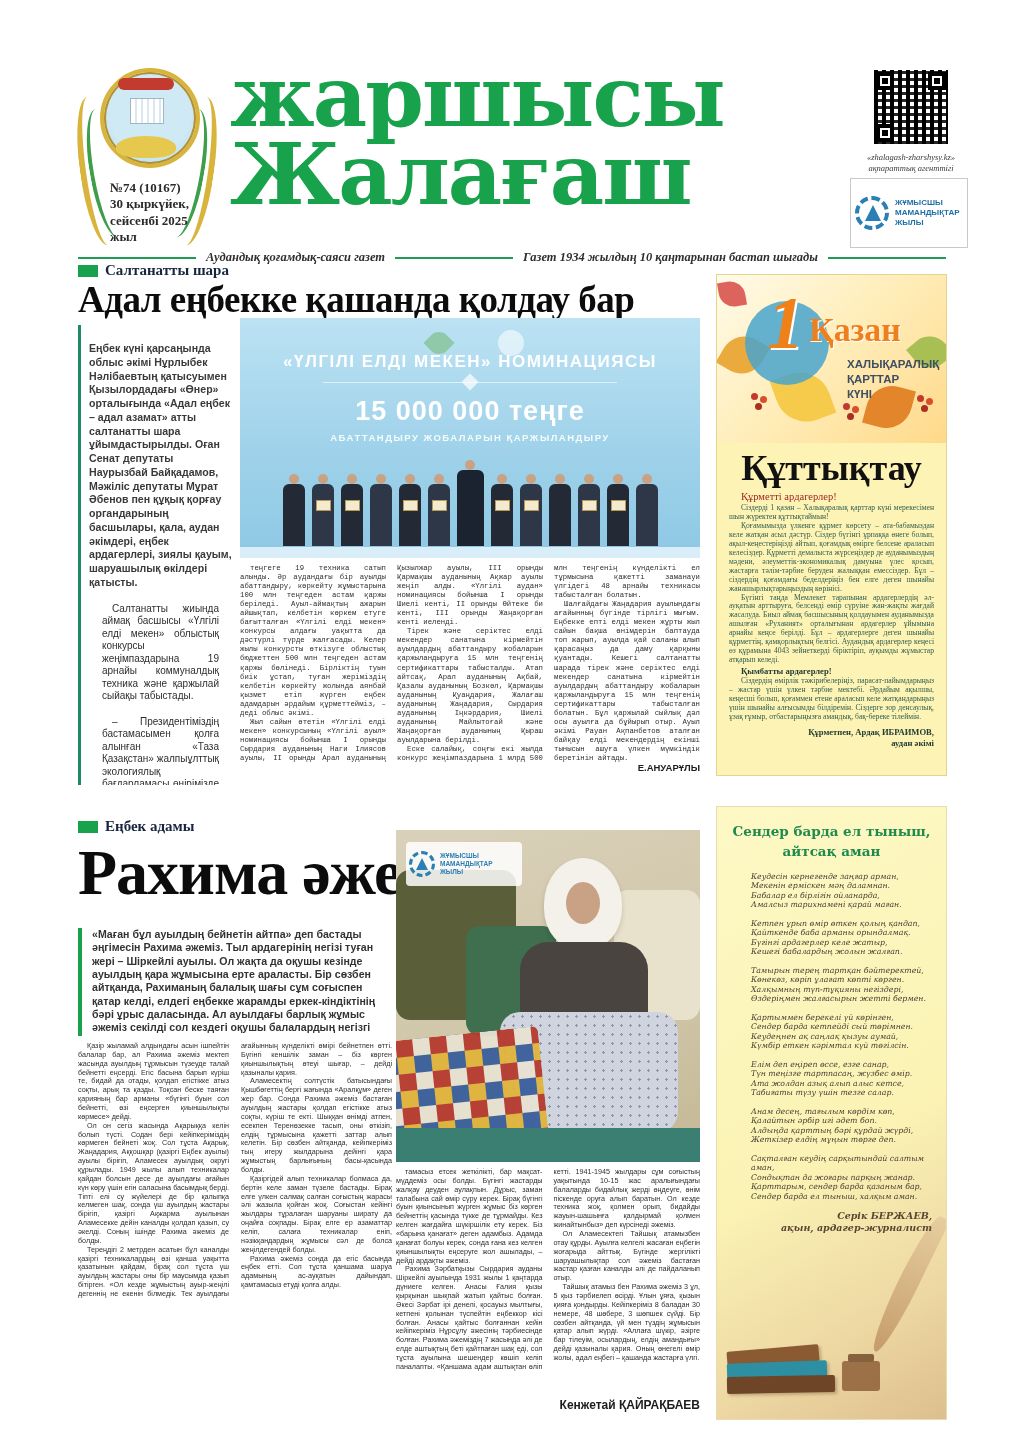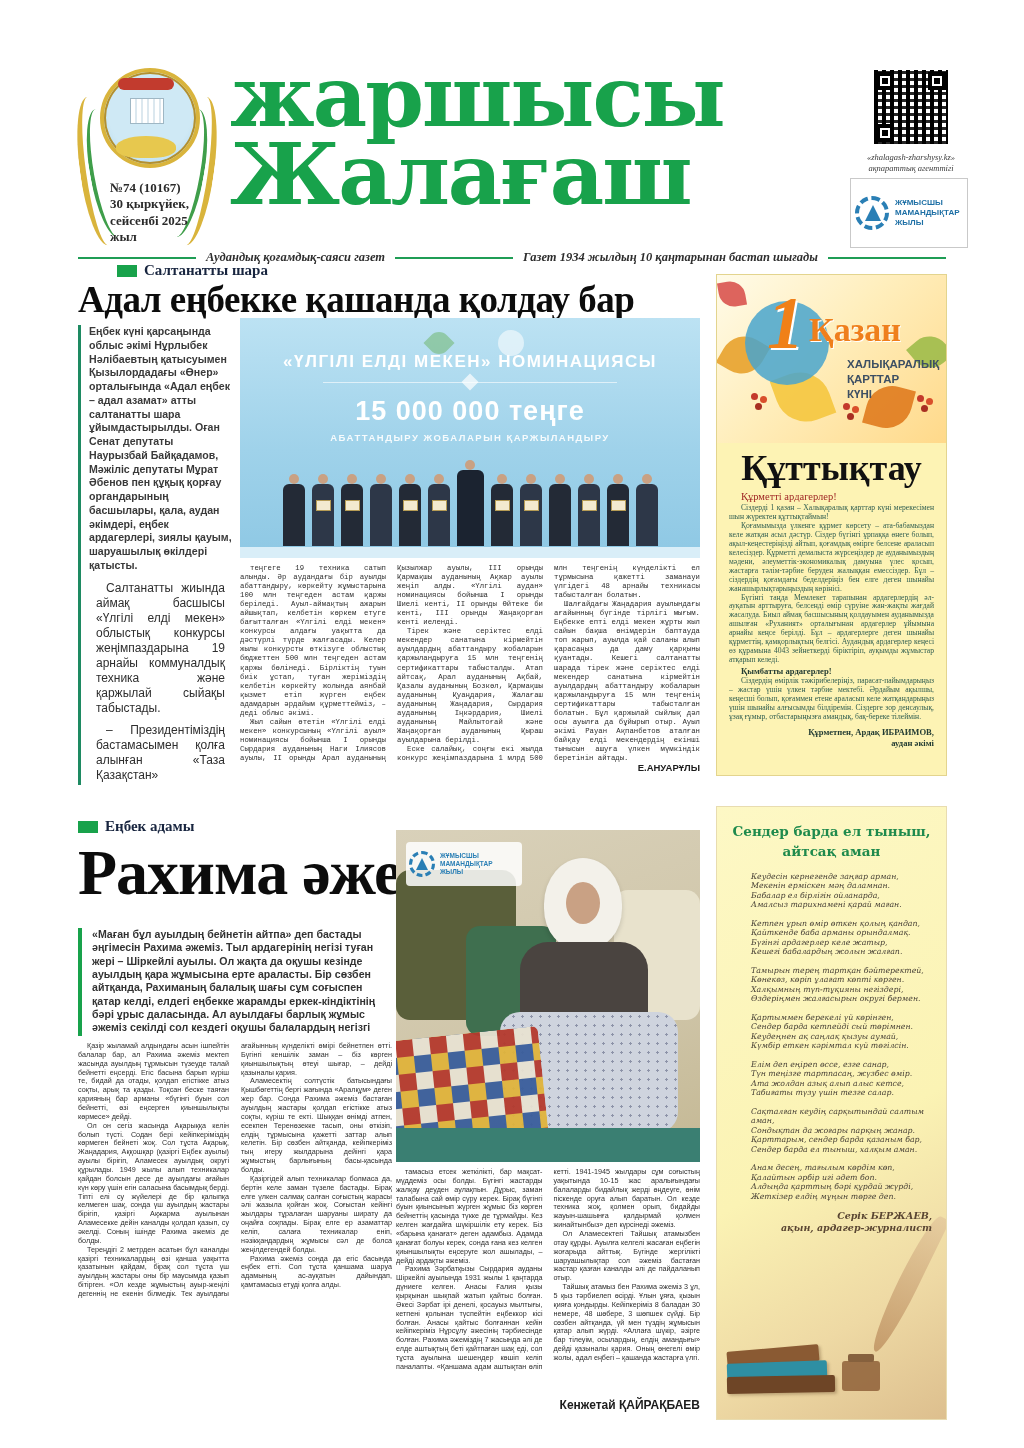--- a/index.html
+++ b/index.html
@@ -35,22 +35,22 @@
 
   
   .sec{display:flex;align-items:center;gap:7px;}
   .sec .sq{width:20px;height:12px;background:#18a24b;}
   .sec .lb{font-family:"Liberation Serif",serif;font-weight:bold;font-size:15px;color:#18253f;}
   .hl1{left:78px;top:278px;font-family:"Liberation Serif",serif;font-weight:900;font-size:37px;letter-spacing:-.5px;color:#0c0c0c;}
   .hl2{left:78px;top:836px;font-family:"Liberation Serif",serif;font-weight:900;font-size:64px;letter-spacing:-1px;color:#0c0c0c;}
 
   
   .a1-intro{left:78px;top:325px;width:154px;height:460px;border-left:3px solid #1e8a62;padding-left:8px;box-sizing:border-box;overflow:hidden;}
-  .a1-intro .lead-p{font-weight:bold;font-size:10.6px;line-height:1.3;color:#3a3a3a;text-align:left;margin:0 0 8px;}
-  .smallp p{margin:7px;text-indent:10px;text-align:justify;font-size:12px;line-height:1.25;color:#2e2e2e;}
+  .a1-intro .lead-p{font-weight:bold;font-size:10.6px;line-height:1.3;color:#3a3a3a;text-align:left;margin:17px 0 8px;}
+  .smallp p{margin:13px;text-indent:10px;text-align:justify;font-size:10px;line-height:1.25;color:#2e2e2e;}
   .photo1{left:240px;top:318px;width:460px;height:240px;background:linear-gradient(180deg,#bce2f3 0%,#9fd2ea 55%,#8ec8e4 100%);overflow:hidden;}
   .photo1 .logo-dot{position:absolute;top:12px;width:26px;height:26px;border-radius:50%;background:rgba(255,255,255,.55);}
   .photo1 .seedling{position:absolute;top:14px;left:188px;width:22px;height:22px;border-radius:50% 0;background:#7fbf8a;opacity:.7;transform:rotate(45deg);}
   .p1-title{position:absolute;top:34px;width:100%;text-align:center;color:#fff;font-weight:bold;font-size:17px;letter-spacing:1.5px;}
   .p1-div{position:absolute;top:64px;left:18%;width:64%;border-top:1px solid rgba(255,255,255,.6);}
   .p1-diamond{position:absolute;top:58px;left:50%;width:12px;height:12px;margin-left:-6px;background:rgba(255,255,255,.7);transform:rotate(45deg);}
   .p1-amount{position:absolute;top:78px;width:100%;text-align:center;color:#fff;font-weight:bold;font-size:27px;letter-spacing:1px;}
   .p1-sub{position:absolute;top:114px;width:100%;text-align:center;color:rgba(255,255,255,.9);font-weight:bold;font-size:9.5px;letter-spacing:1.5px;}
   .people{position:absolute;bottom:12px;left:0;width:100%;display:flex;justify-content:center;align-items:flex-end;gap:7px;}
   .person{width:22px;height:72px;position:relative;}
@@ -170,21 +170,21 @@
 </div>
 
 <div class="abs sep-row">
   <div class="rule"></div>
   <div class="st">Аудандық қоғамдық-саяси газет</div>
   <div class="rule"></div>
   <div class="st">Газет 1934 жылдың 10 қаңтарынан бастап шығады</div>
   <div class="rule"></div>
 </div>
 
-<div class="abs sec" style="left:78px;top:262px;margin-left:39px;">
+<div class="abs sec" style="left:78px;top:262px;">
   <span class="sq"></span>
   <span class="lb">Салтанатты шара</span>
 </div>
 <div class="abs hl1">Адал еңбекке қашанда қолдау бар</div>
 
 <div class="abs a1-intro">
   <p class="lead-p">Еңбек күні қарсаңында облыс әкімі Нұрлыбек Нәлібаевтың қатысуымен Қызылордадағы «Өнер» орталығында «Адал еңбек – адал азамат» атты салтанатты шара ұйымдастырылды. Оған Сенат депутаты Наурызбай Байқадамов, Мәжіліс депутаты Мұрат Әбенов пен құқық қорғау органдарының басшылары, қала, аудан әкімдері, еңбек ардагерлері, зиялы қауым, шаруашылық өкілдері қатысты.</p>
   <div class="smallp">
       <p>Салтанатты жиында аймақ басшысы «Үлгілі елді мекен» облыстық конкурсы жеңімпаздарына 19 арнайы коммуналдық техника және қаржылай сыйақы табыстады.</p>
       <p>– Президентіміздің бастамасымен қолға алынған «Таза Қазақстан» жалпыұлттық экологиялық бағдарламасы өңірімізде қарқынды жүзеге асуда. Қаламыздағы, аудан орталықтарындағы, ауылдардағы парктер, скверлер мен аллеяларды, көпқабатты тұрғын үйлердің аулаларын абаттандырудамыз. Ауа райының қолайсыздығына қарамастан, тынымсыз еңбек еткен жерлестеріміздің арқасында облысымыз таза әрі көркем аймаққа айналып келеді. «Ауыл – ел бесігі» деп дана халқымыз бекер айтпаған. Ауылды дамыту – мемлекеттік саясаттың аса маңызды стратегиялық мақсаттарының бірі. Елді мекендерді дамыту, оның ішінде ауылдағы аға ұрпақтың өмір сапасын жақсарту, қолайлы орта қалыптастыру, ауылдағы көркейту-көгалдандыру жұмыстарын ынталандыру мақсатында 2023 жылдан бастап дәстүрлі түрде «Үлгілі елді мекен» конкурсы өткізілуде. Биыл 564 млн</p>
@@ -373,46 +373,46 @@
       <div class="stanza">
         <div class="line">Кетпен ұрып өмір өткен қолың қандап,</div>
         <div class="line">Қайткенде баба арманы орындалмақ.</div>
         <div class="line">Бүгінгі ардагерлер келе жатыр,</div>
         <div class="line">Кешегі бабалардың жолын жалғап.</div>
       </div>
       <div class="stanza">
         <div class="line">Тамырын терең тартқан бәйтеректей,</div>
         <div class="line">Көнекөз, көріп ұлағат көпті көрген.</div>
         <div class="line">Халқымның түп-тұқияны негіздері,</div>
-        <div class="line">Өздеріңмен жалғасырын округі бермен.</div>
+        <div class="line">Өздеріңмен жалғасырын жетті бермен.</div>
       </div>
       <div class="stanza">
         <div class="line">Қартыммен берекелі үй көрінген,</div>
         <div class="line">Сендер барда кетпейді сый төрімнен.</div>
         <div class="line">Кеудеңнен ақ саңлақ қызуы аумай,</div>
         <div class="line">Күмбір еткен кәрімтал күй төгілсін.</div>
       </div>
       <div class="stanza">
         <div class="line">Елім деп еңіреп өссе, езге санар,</div>
         <div class="line">Түн теңізге тартпасаң, жүзбес өмір.</div>
         <div class="line">Ата жолдан азық алып алыс кетсе,</div>
         <div class="line">Табиғаты түзу үшін тезге салар.</div>
       </div>
       <div class="stanza">
+        <div class="line">Анам десең, тағылым көрдім көп,</div>
+        <div class="line">Қалайтын әрбір игі әдет боп.</div>
+        <div class="line">Алдыңда қарттың бәрі құрдай жүрді,</div>
+        <div class="line">Жеткізер елдің мұңын төрге деп.</div>
+      </div>
+      <div class="stanza">
         <div class="line">Сақталған кеудің сарқытындай салтым аман,</div>
         <div class="line">Сондықтан да жоғары парқың жанар.</div>
         <div class="line">Қарттарым, сендер барда қазаным бар,</div>
         <div class="line">Сендер барда ел тыныш, халқым аман.</div>
       </div>
-      <div class="stanza">
-        <div class="line">Анам десең, тағылым көрдім көп,</div>
-        <div class="line">Қалайтын әрбір игі әдет боп.</div>
-        <div class="line">Алдыңда қарттың бәрі құрдай жүрді,</div>
-        <div class="line">Жеткізер елдің мұңын төрге деп.</div>
-      </div>
     </div>
   <div class="p-sign">
     <span>Серік БЕРЖАЕВ,</span><br>
     <span>ақын, ардагер-журналист</span>
   </div>
   <div class="books">
     <div class="book b1"></div>
       <div class="book b2"></div>
       <div class="book b3"></div>
   </div>

